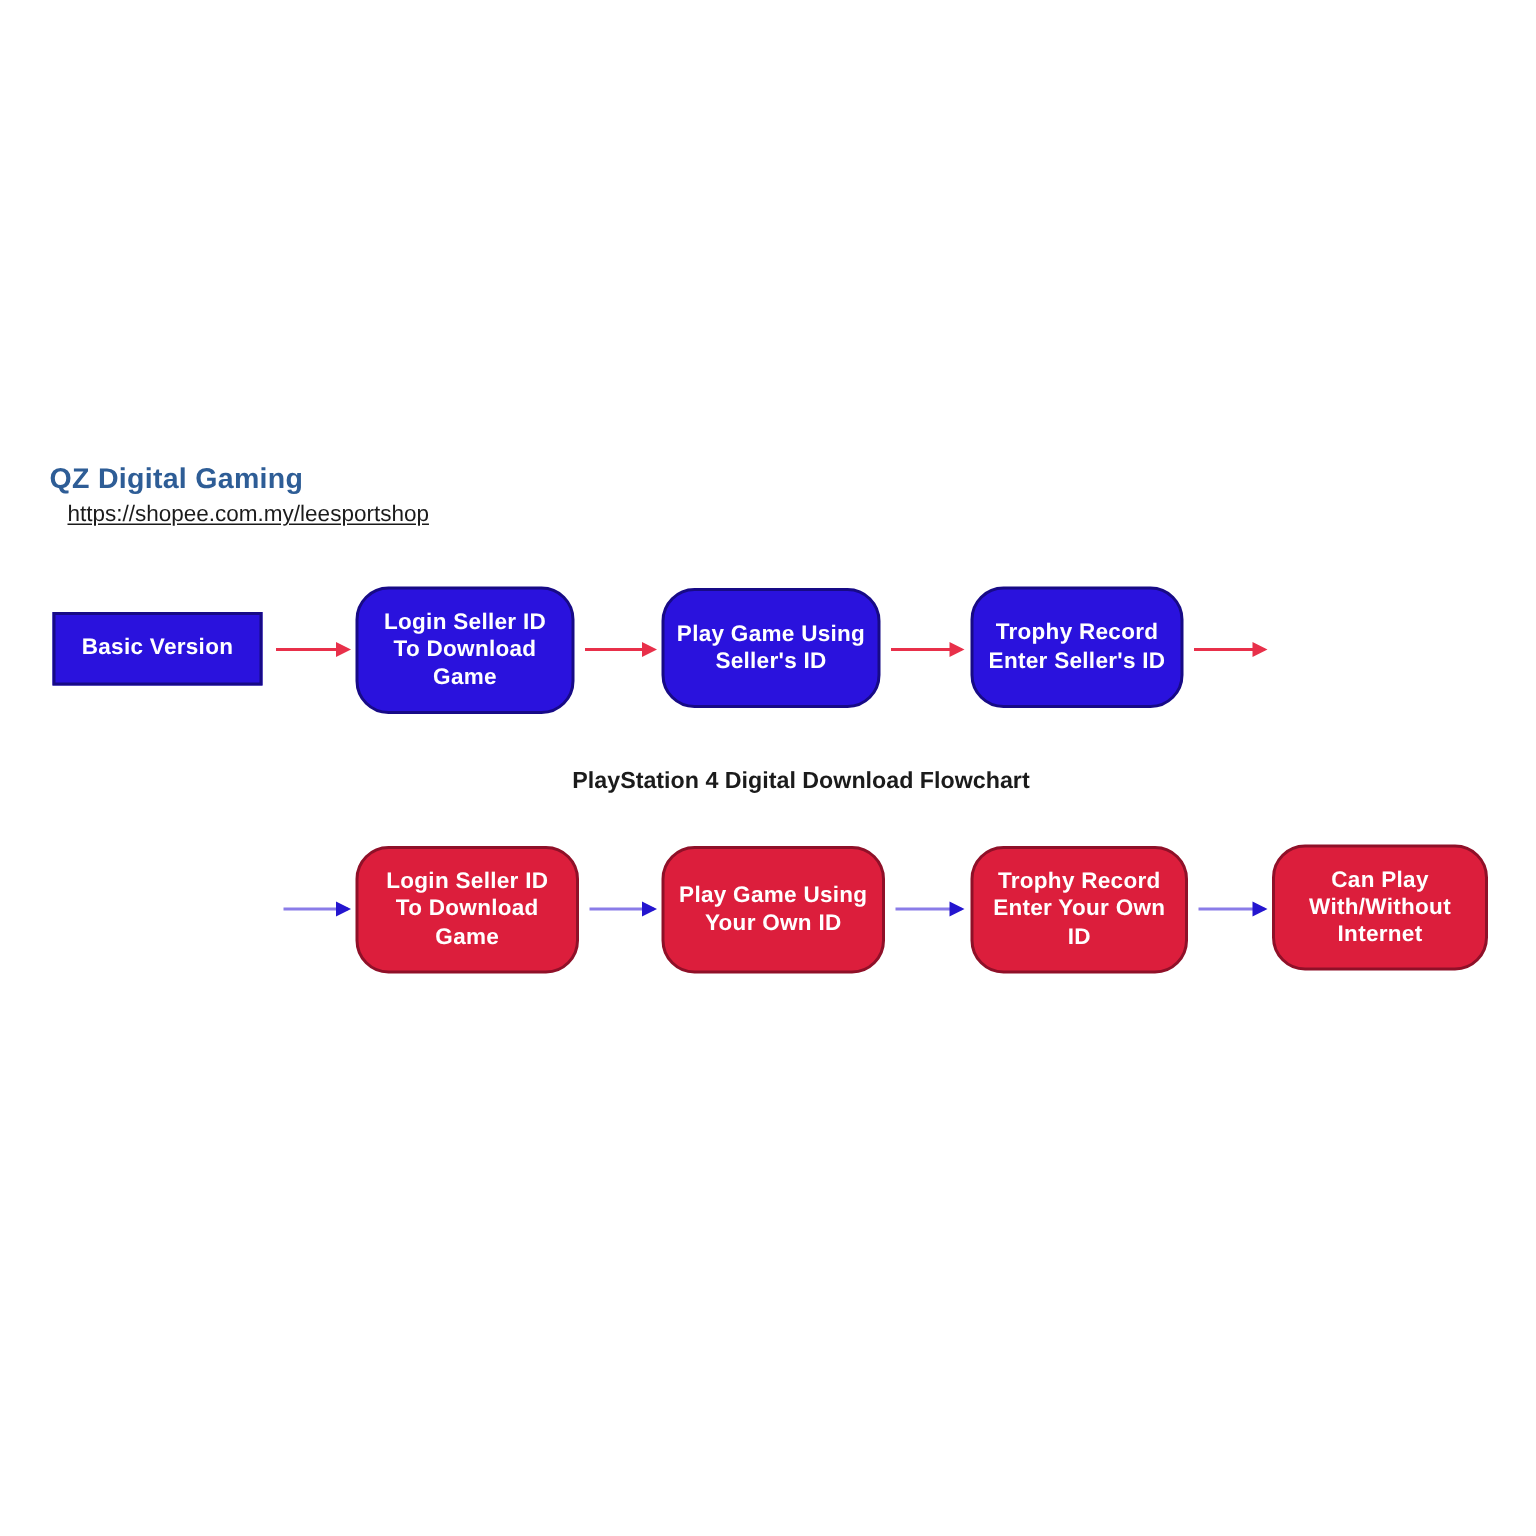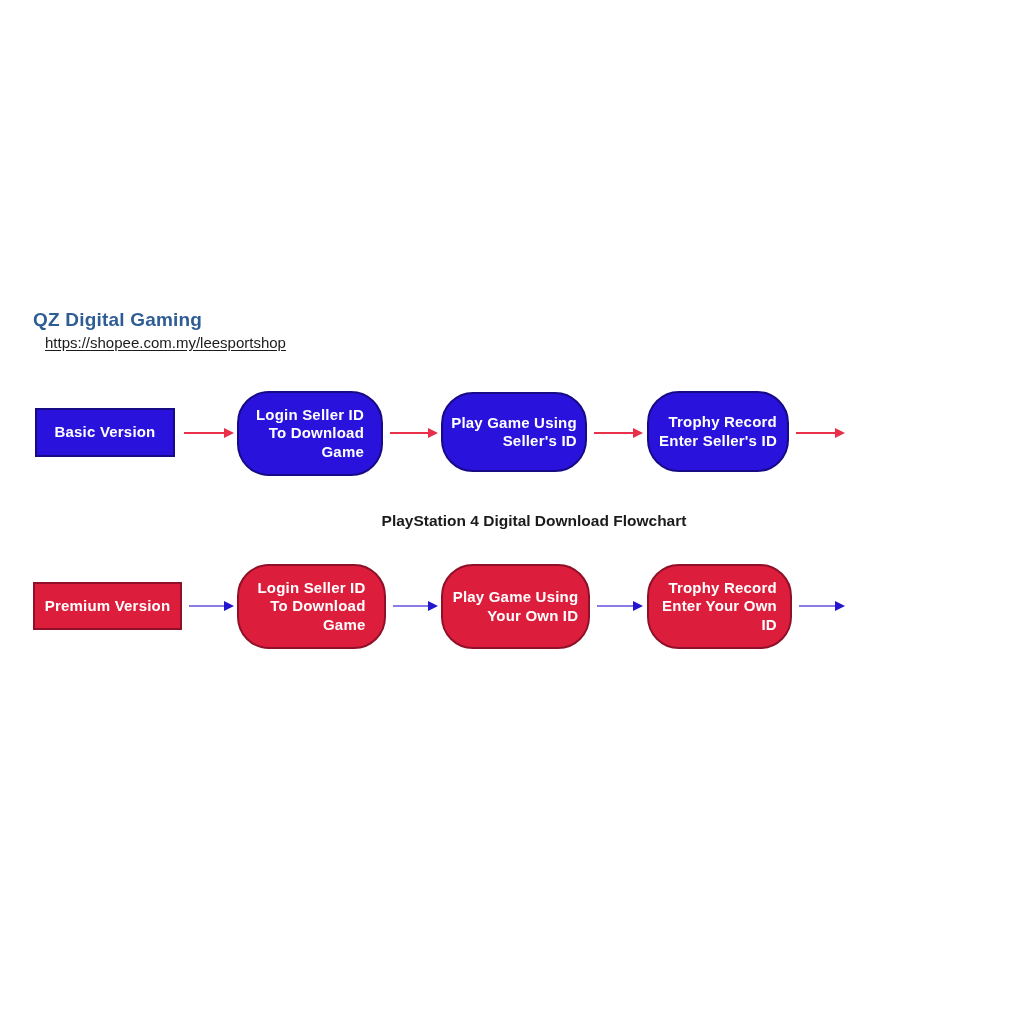--- a/index.html
+++ b/index.html
@@ -48,21 +48,21 @@
   .node span { white-space:pre-line; }
   .node.blue {
     background:var(--box-blue,#2a12dd);
     border:2px solid var(--box-blue-border,#170a86);
   }
   .node.red {
     background:var(--box-red,#dc1e3c);
     border:2px solid var(--box-red-border,#8f1028);
   }
   .node.small { border-radius:0; }
-  .node.big   { border-radius:32px;text-align:right; }
+  .node.big   { border-radius:22px; }
 
   
   .arrow { position:absolute; height:2px; }
   .arrow::after {
     content:"";
     position:absolute; right:-2px; top:-4px;
     width:0; height:0;
     border-top:5px solid transparent;
     border-bottom:5px solid transparent;
   }
@@ -99,23 +99,20 @@
 
   <div class="node blue big" style="left:647px;top:391px;width:142px;height:81px">
     <span>Trophy Record
 Enter Seller's ID</span>
   </div>
   <div class="arrow red" style="left:796px;top:432px;width:47px"></div>
 
 
   <div class="caption">PlayStation 4 Digital Download Flowchart</div>
 
-  <div class="node red small" style="left:33px;top:582px;width:149px;height:48px">
-    <span>Premium Version</span>
-  </div>
   <div class="arrow blue" style="left:189px;top:605px;width:43px"></div>
 
   <div class="node red big" style="left:237px;top:564px;width:149px;height:85px">
     <span>Login Seller ID
 To Download
 Game</span>
   </div>
   <div class="arrow blue" style="left:393px;top:605px;width:43px"></div>
 
   <div class="node red big" style="left:441px;top:564px;width:149px;height:85px">
@@ -124,14 +121,19 @@
   </div>
   <div class="arrow blue" style="left:597px;top:605px;width:44px"></div>
 
   <div class="node red big" style="left:647px;top:564px;width:145px;height:85px">
     <span>Trophy Record
 Enter Your Own
 ID</span>
   </div>
   <div class="arrow blue" style="left:799px;top:605px;width:44px"></div>
 
+  <div class="node red big" style="left:848px;top:563px;width:144px;height:84px">
+    <span>Can Play
+With/Without
+Internet</span>
+  </div>
 
 </div>
 
 </body></html>

